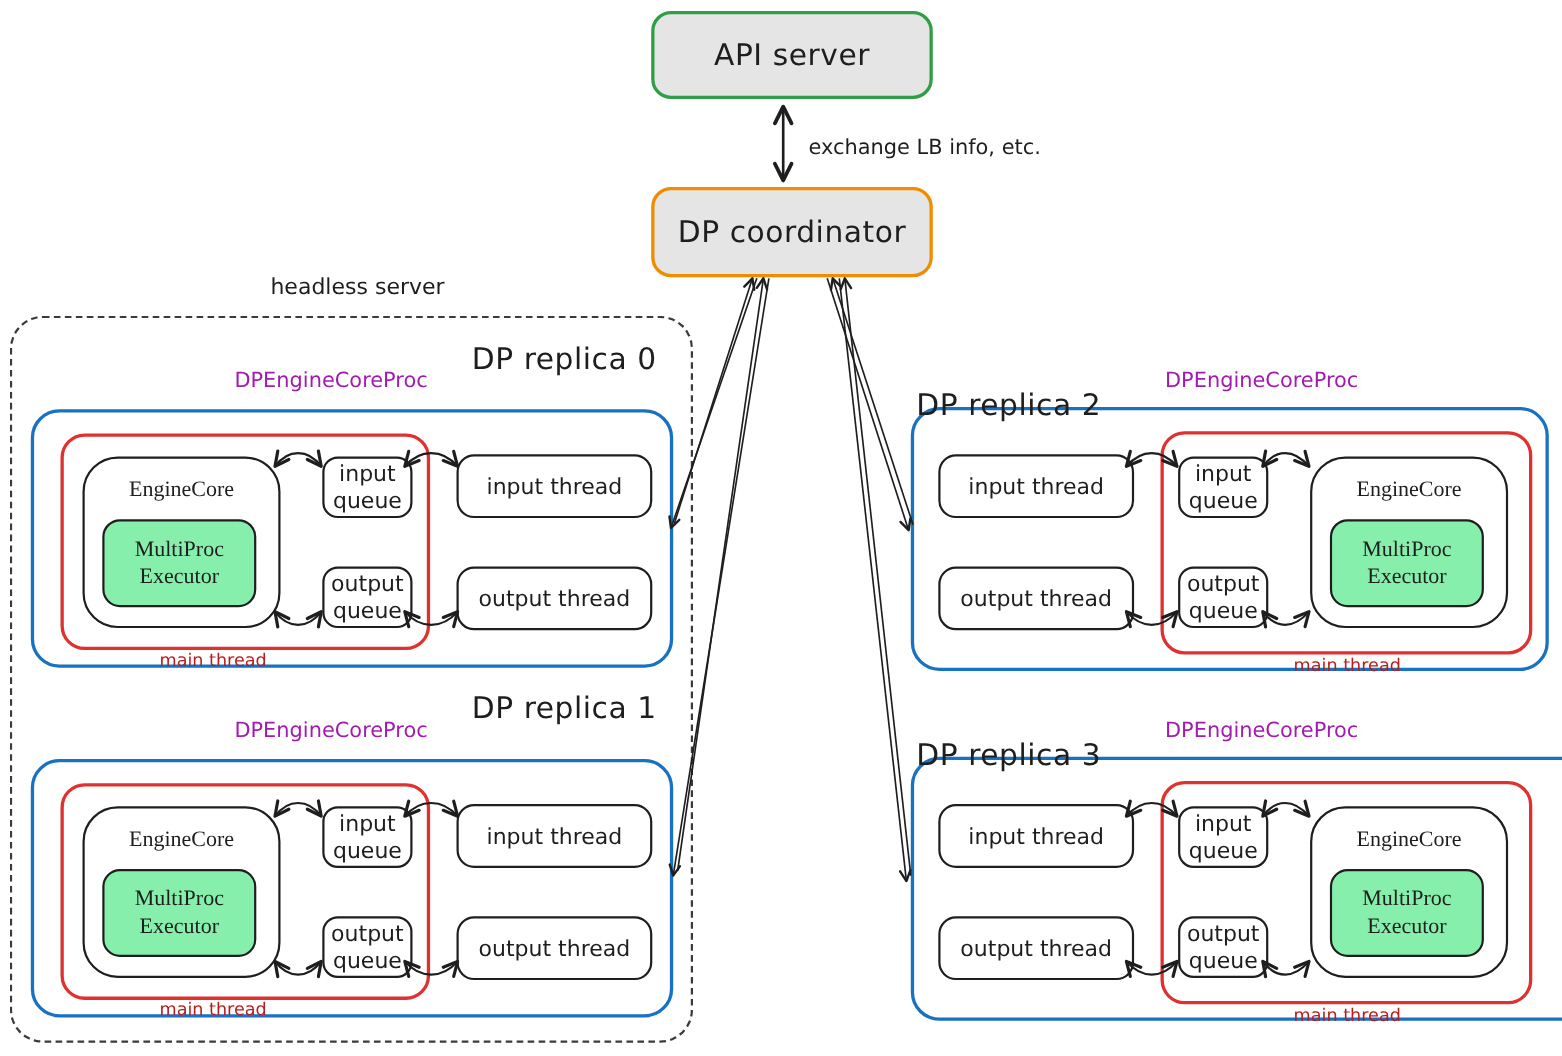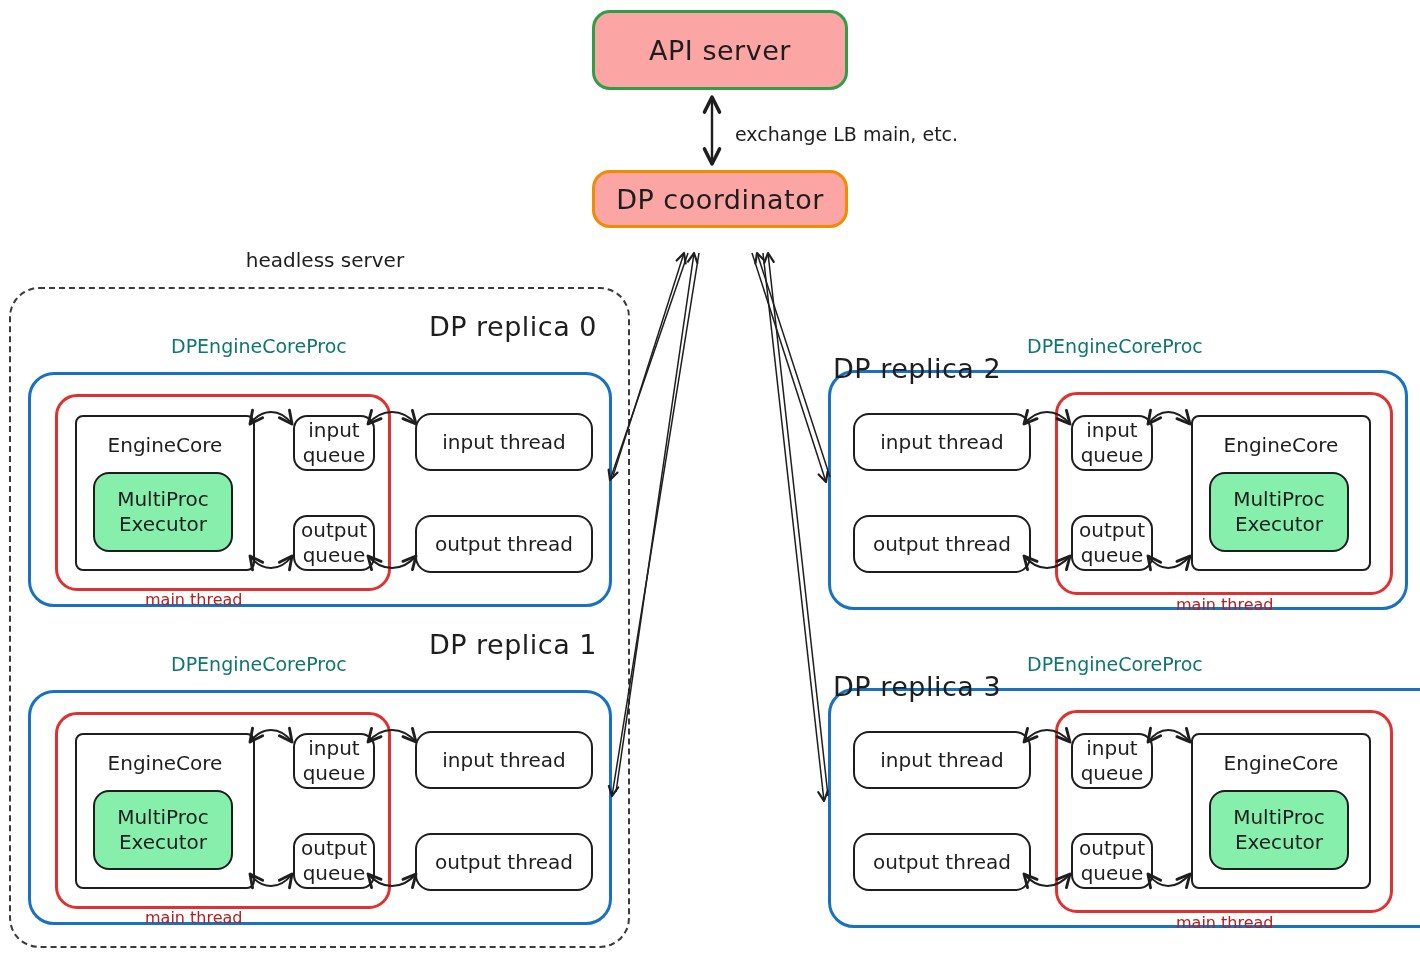--- a/index.html
+++ b/index.html
@@ -5,59 +5,59 @@
   html,body { margin:0; padding:0; background:#ffffff; }
   * { box-sizing:border-box; }
   #canvas {
     position:relative; width:1420px; height:960px; background:#ffffff;
     font-family:"DejaVu Sans", sans-serif; color:#1e1e1e; overflow:hidden;
   }
 
   
   .top-node {
     position:absolute; width:256px; height:80px;
-    border-radius:18px; background:#fca5a5;
+    border-radius:18px; background:#e5e5e5;
     display:flex; align-items:center; justify-content:center;
     font-size:27px; letter-spacing:0.5px;
   }
   #api-server   { left:592px; top:10px;  border:3px solid #2f9e44; }
-  #coordinator  { left:592px; top:170px; height:58px; border:3px solid #f08c00; }
+  #coordinator  { left:592px; top:170px; height:82px; border:3px solid #f08c00; }
 
   .float-label { position:absolute; font-size:19px; white-space:nowrap; }
   #exchange-label { left:735px; top:123px; }
   #headless-label { left:180px; top:248px; width:290px; text-align:center; font-size:20px; }
 
   
   #headless-box {
     position:absolute; left:9px; top:287px; width:621px; height:661px;
     border:2.5px dashed #3a3a3a; border-radius:30px; background:transparent;
   }
 
   
   .replica {
     position:absolute; border:3px solid #1971c2; border-radius:26px; background:#fff;
   }
   .rep-title {
     position:absolute; font-size:27px; letter-spacing:0.5px; height:36px; white-space:nowrap;
   }
   .rep-proc {
-    position:absolute; font-size:19px; color:#0f766e; white-space:nowrap;
+    position:absolute; font-size:19px; color:#a21caf; text-align:center; white-space:nowrap;
   }
   .rep-red {
     position:absolute; border:3px solid #e03131; border-radius:22px; background:transparent;
   }
   .rep-main-label {
     position:absolute; color:#b91c1c; font-size:16px; text-align:left; white-space:nowrap;
   }
   .node {
     position:absolute; border:2.5px solid #1e1e1e; background:#fff;
     display:flex; align-items:center; justify-content:center; text-align:center;
     font-size:20px; line-height:25px;
   }
-  .rep-engine { border-radius:8px; justify-content:flex-start; }
+  .rep-engine { border-radius:32px; justify-content:flex-start;font-family:Liberation Serif, serif; }
   .engine-label { position:absolute; top:16px; left:0; width:100%; text-align:center; }
   .rep-multiproc {
     position:absolute; left:16px; top:55px; width:140px; height:80px;
     border:2.5px solid #1e1e1e; border-radius:16px; background:#86efac;
     display:flex; align-items:center; justify-content:center; text-align:center;
     font-size:20px; line-height:25px; padding:2px 10px;
   }
   .rep-queue  { border-radius:14px; padding:2px 6px; }
   .rep-thread { border-radius:16px; }
 
@@ -89,21 +89,21 @@
 <body>
 
 <div id="canvas">
 
   <div id="api-server" class="top-node">
     <span>API server</span>
   </div>
   <div id="coordinator" class="top-node">
     <span>DP coordinator</span>
   </div>
-  <div id="exchange-label" class="float-label">exchange LB main, etc.</div>
+  <div id="exchange-label" class="float-label">exchange LB info, etc.</div>
 
   <div id="headless-label" class="float-label">headless server</div>
   <div id="headless-box"></div>
 
   <div class="replica left" style="left:28px; top:372px; width:584px; height:235px;">
     <div class="rep-title">DP replica 0</div>
     <div class="rep-proc">DPEngineCoreProc</div>
     <div class="rep-red"></div>
     <div class="rep-main-label">main thread</div>
     <div class="node rep-engine">

